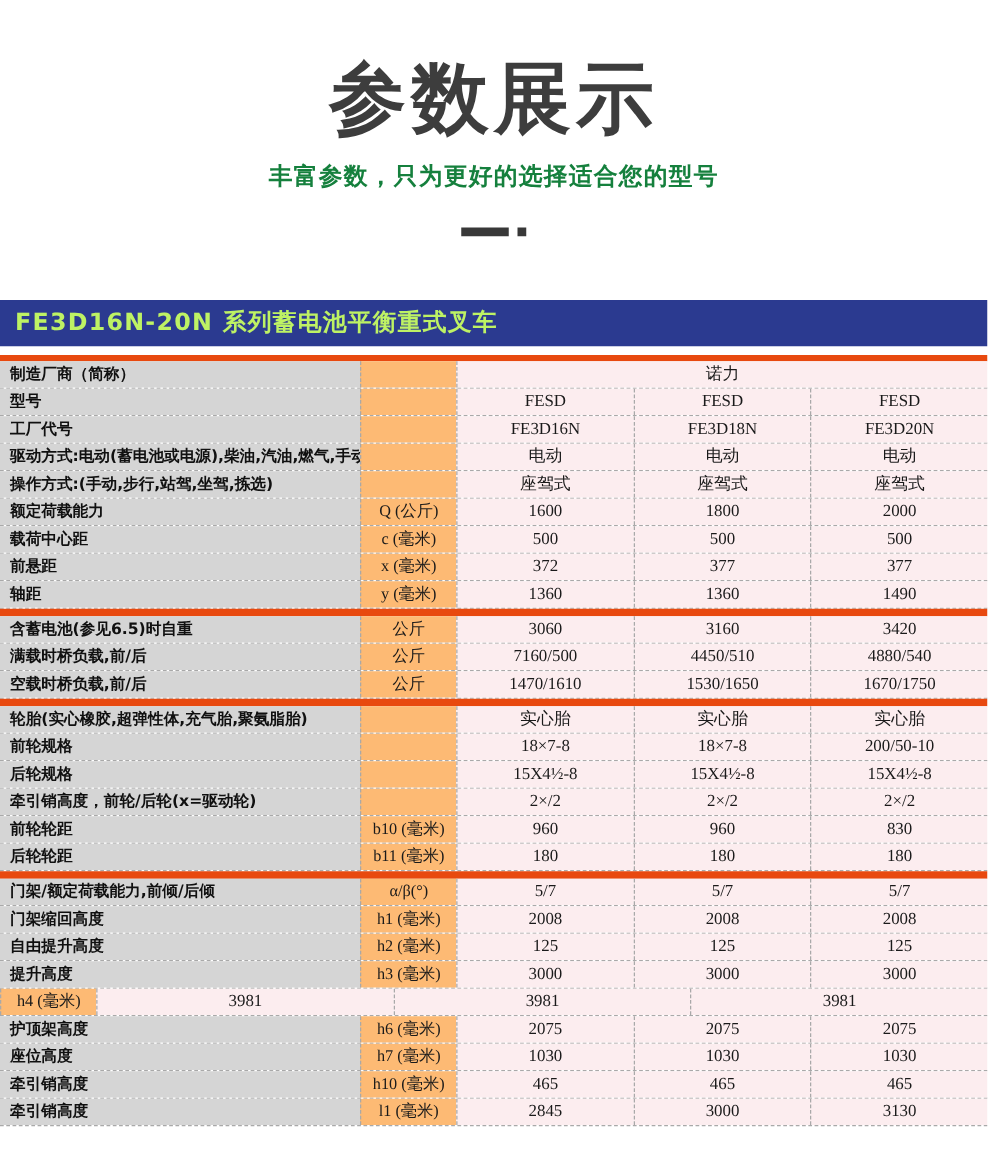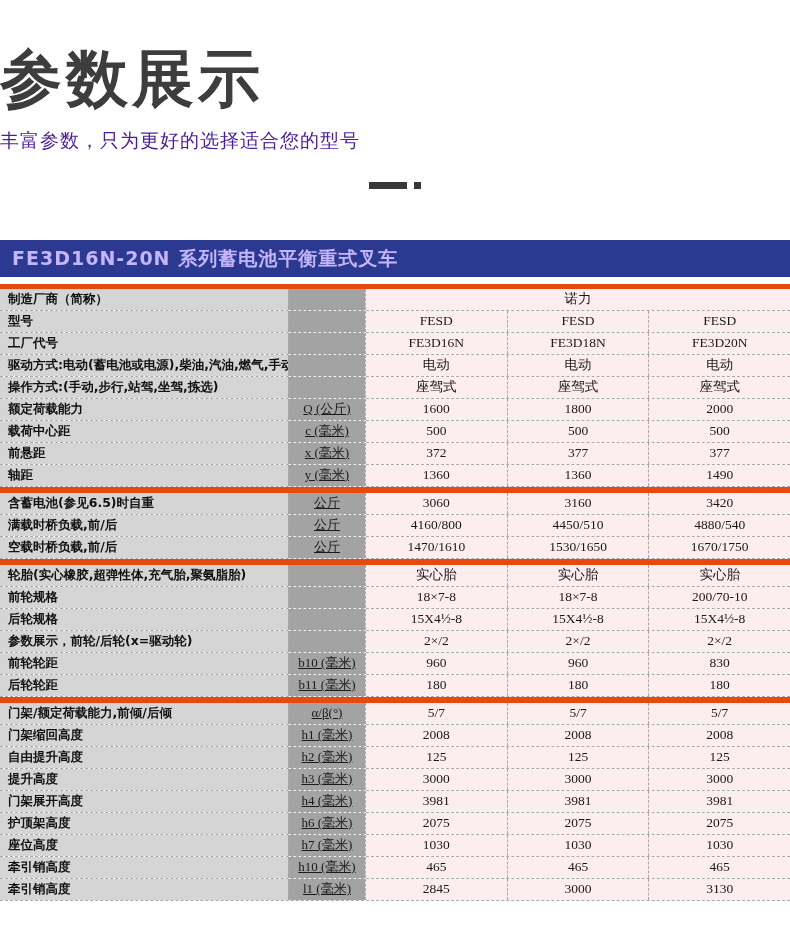--- a/index.html
+++ b/index.html
@@ -1,45 +1,45 @@
 <!DOCTYPE html>
 <html><head>
 <meta charset="utf-8">
 <style>
   * { margin:0; padding:0; box-sizing:border-box; }
   html,body { width:790px; height:925px; background:#ffffff; overflow:hidden;
               font-family:"DejaVu Sans", sans-serif; }
 
   
-  .hero { text-align:left; }
+  .hero { text-align:center; }
   .hero-title { padding-top:40px; font-size:62px; font-weight:900; color:#3d3d3d;
                 letter-spacing:4px; line-height:1.25;
                 font-family:"DejaVu Sans", sans-serif; }
-  .hero-sub { margin-top:10px; font-size:19px; color:#4c1d95; letter-spacing:1px; }
+  .hero-sub { margin-top:10px; font-size:19px; color:#15803d; letter-spacing:1px;font-weight:bold; }
   .hero-divider { margin-top:28px; display:flex; justify-content:center;
                   align-items:center; gap:7px; }
   .hero-dash { width:38px; height:7px; background:#383838; }
   .hero-dot  { width:7px;  height:7px; background:#383838; }
 
   
-  .banner { margin-top:51px; height:37px; background:#2b3a90; color:#c4b5fd;
+  .banner { margin-top:51px; height:37px; background:#2b3a90; color:#bef264;
             font-size:19px; font-weight:bold; line-height:37px; padding-left:12px;
             letter-spacing:1px; white-space:nowrap; }
   .accent-bar { height:5px; background:#e8490f; margin-top:7px; }
 
   
   .spec-table { width:790px; font-size:13px; color:#1a1a1a; }
   .trow { display:flex; height:22px; border-bottom:1px dashed #a9a9a9;align-items:center; }
   .cell { height:100%; display:flex; align-items:center; overflow:hidden; }
   .lab  { width:288px; background:#d5d5d5; padding-left:8px; font-weight:bold;
           font-size:12.5px; color:#101010; white-space:nowrap;
           font-family:"DejaVu Sans", sans-serif; }
-  .unit { width:77px; background:#a3a3a3; border-left:1px dashed #a9a9a9;
+  .unit { width:77px; background:#fdba74; border-left:1px dashed #a9a9a9;
           justify-content:center; font-family:"Liberation Serif", "DejaVu Sans", serif;
-          font-size:13px; white-space:nowrap;text-decoration:underline; }
+          font-size:13px; white-space:nowrap; }
   .val  { flex:1; background:#fcedef; border-left:1px dashed #a9a9a9;
           justify-content:center; font-family:"Liberation Serif", "DejaVu Sans", serif;
           font-size:13.5px; white-space:nowrap; }
   .span3 { flex:3;font-family:Liberation Serif, serif; }
   .orange-divider { height:6px; background:#e8490f; }
 </style>
 </head>
 <body>
 
 <div class="hero">
@@ -120,21 +120,21 @@
     <div class="trow">
       <div class="cell lab">含蓄电池(参见6.5)时自重</div>
       <div class="cell unit">公斤</div>
       <div class="cell val">3060</div>
       <div class="cell val">3160</div>
       <div class="cell val">3420</div>
     </div>
     <div class="trow">
       <div class="cell lab">满载时桥负载,前/后</div>
       <div class="cell unit">公斤</div>
-      <div class="cell val">4160/800</div>
+      <div class="cell val">7160/500</div>
       <div class="cell val">4450/510</div>
       <div class="cell val">4880/540</div>
     </div>
     <div class="trow">
       <div class="cell lab">空载时桥负载,前/后</div>
       <div class="cell unit">公斤</div>
       <div class="cell val">1470/1610</div>
       <div class="cell val">1530/1650</div>
       <div class="cell val">1670/1750</div>
     </div>
@@ -144,31 +144,31 @@
       <div class="cell unit"></div>
       <div class="cell val">实心胎</div>
       <div class="cell val">实心胎</div>
       <div class="cell val">实心胎</div>
     </div>
     <div class="trow">
       <div class="cell lab">前轮规格</div>
       <div class="cell unit"></div>
       <div class="cell val">18×7-8</div>
       <div class="cell val">18×7-8</div>
-      <div class="cell val">200/70-10</div>
+      <div class="cell val">200/50-10</div>
     </div>
     <div class="trow">
       <div class="cell lab">后轮规格</div>
       <div class="cell unit"></div>
       <div class="cell val">15X4½-8</div>
       <div class="cell val">15X4½-8</div>
       <div class="cell val">15X4½-8</div>
     </div>
     <div class="trow">
-      <div class="cell lab">参数展示，前轮/后轮(x=驱动轮)</div>
+      <div class="cell lab">牵引销高度，前轮/后轮(x=驱动轮)</div>
       <div class="cell unit"></div>
       <div class="cell val">2×/2</div>
       <div class="cell val">2×/2</div>
       <div class="cell val">2×/2</div>
     </div>
     <div class="trow">
       <div class="cell lab">前轮轮距</div>
       <div class="cell unit">b10 (毫米)</div>
       <div class="cell val">960</div>
       <div class="cell val">960</div>
@@ -204,21 +204,20 @@
       <div class="cell val">125</div>
     </div>
     <div class="trow">
       <div class="cell lab">提升高度</div>
       <div class="cell unit">h3 (毫米)</div>
       <div class="cell val">3000</div>
       <div class="cell val">3000</div>
       <div class="cell val">3000</div>
     </div>
     <div class="trow">
-      <div class="cell lab">门架展开高度</div>
       <div class="cell unit">h4 (毫米)</div>
       <div class="cell val">3981</div>
       <div class="cell val">3981</div>
       <div class="cell val">3981</div>
     </div>
     <div class="trow">
       <div class="cell lab">护顶架高度</div>
       <div class="cell unit">h6 (毫米)</div>
       <div class="cell val">2075</div>
       <div class="cell val">2075</div>

